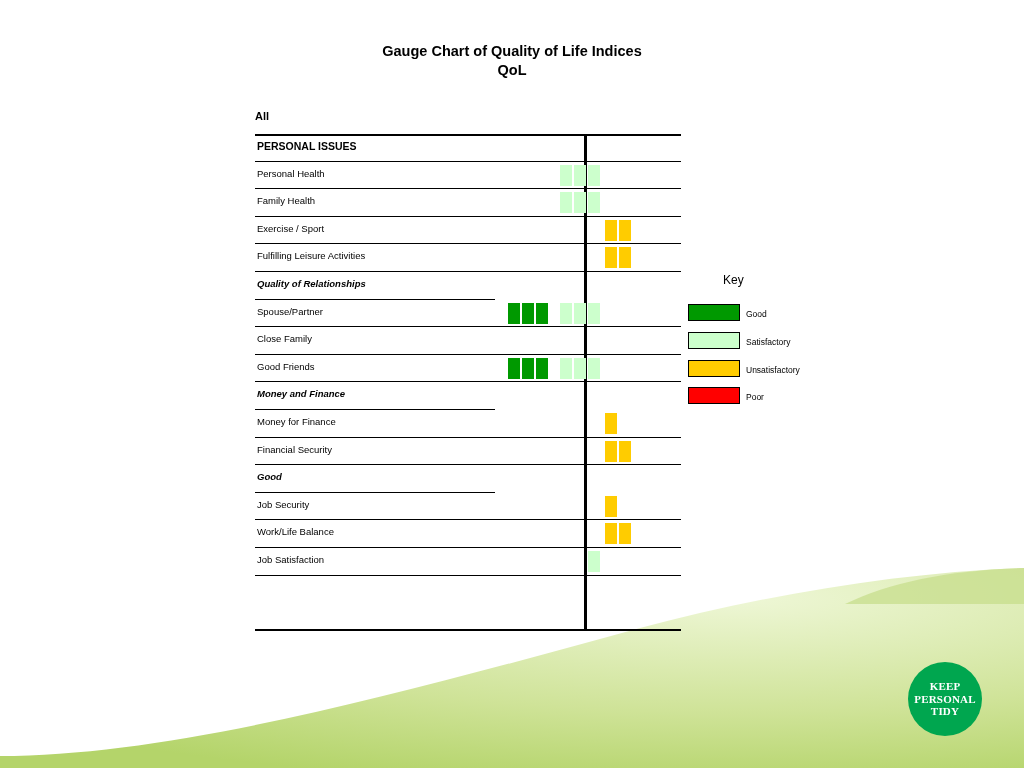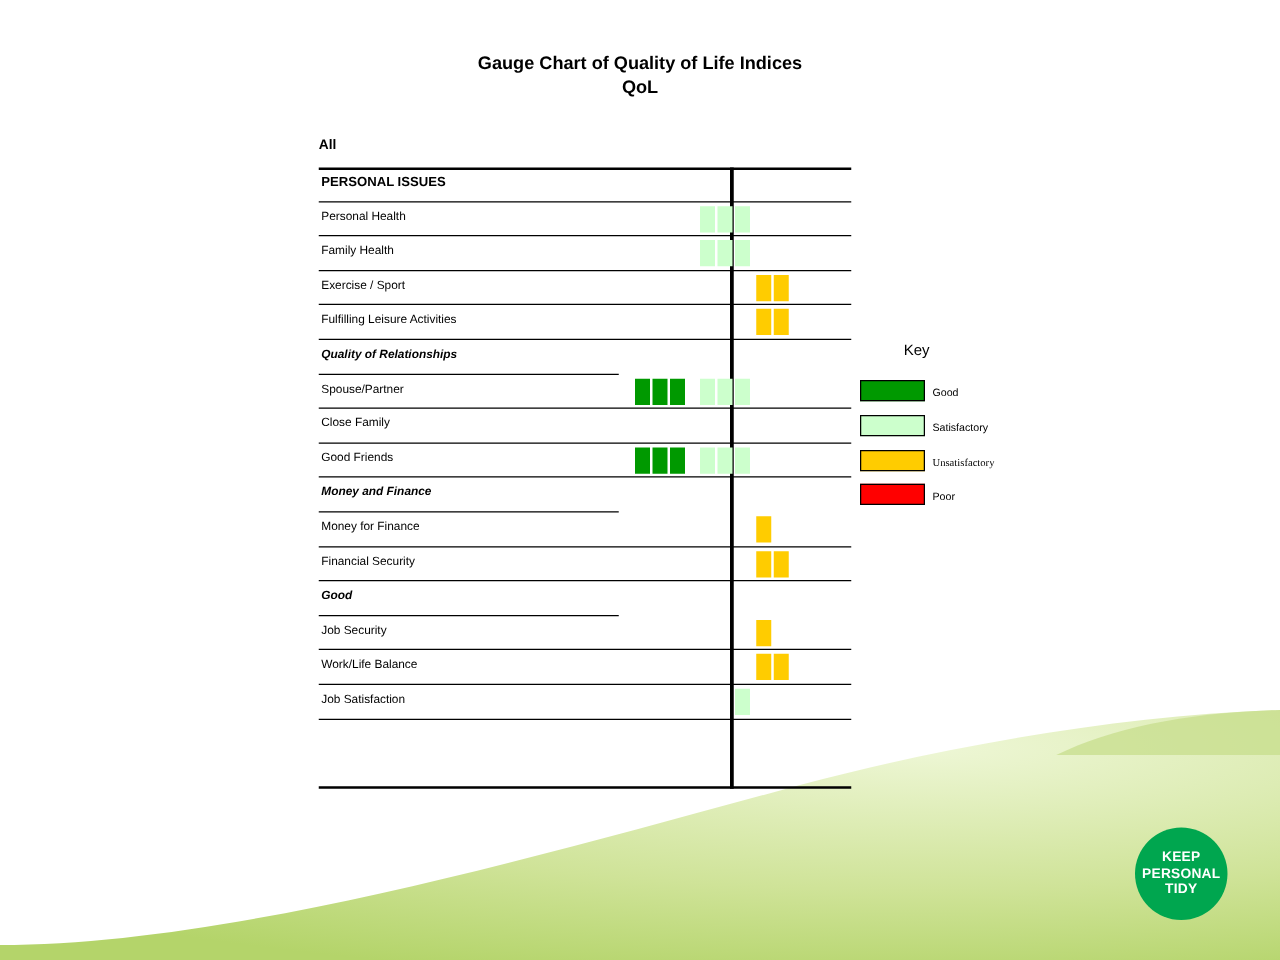--- a/index.html
+++ b/index.html
@@ -181,21 +181,21 @@
     background: #00a64f;
     color: #fff;
     text-align: center;
     font-weight: bold;
     font-size: 11px;
     line-height: 12.5px;
     padding-top: 18px;
     box-sizing: border-box;
     letter-spacing: 0.2px;
   }
-  .logo span { display: block; }
+  .logo span { display: block; font-family: Liberation Serif, serif; }
 </style>
 </head>
 <body>
 
 <div class="hill-wrap">
   <svg class="hill-svg" width="1024" height="200" viewBox="0 0 1024 200" xmlns="http://www.w3.org/2000/svg">
     <defs>
       <linearGradient id="hillgrad" x1="0" y1="0" x2="0" y2="1">
         <radialGradient id="hg" cx="0.72" cy="0.15" r="0.95">
           <stop offset="0%" stop-color="#eef7d6"></stop>
@@ -348,21 +348,21 @@
   <div class="key-title">Key</div>
   <div id="legend">
       <div class="key-row" style="top: 304px;">
         <div class="key-swatch" style="background: rgb(0, 153, 0);"></div>
         <div class="key-text">Good</div>
       </div>
       <div class="key-row" style="top: 332px;">
         <div class="key-swatch" style="background: rgb(204, 255, 204);"></div>
         <div class="key-text">Satisfactory</div>
       </div>
-      <div class="key-row" style="top: 360px; font-family: Liberation Serif, serif;">
+      <div class="key-row" style="top: 360px;">
         <div class="key-swatch" style="background: rgb(255, 204, 0);"></div>
         <div class="key-text">Unsatisfactory</div>
       </div>
       <div class="key-row" style="top: 387px;">
         <div class="key-swatch" style="background: rgb(255, 0, 0);"></div>
         <div class="key-text">Poor</div>
       </div>
     </div>
 
   <div class="logo">

